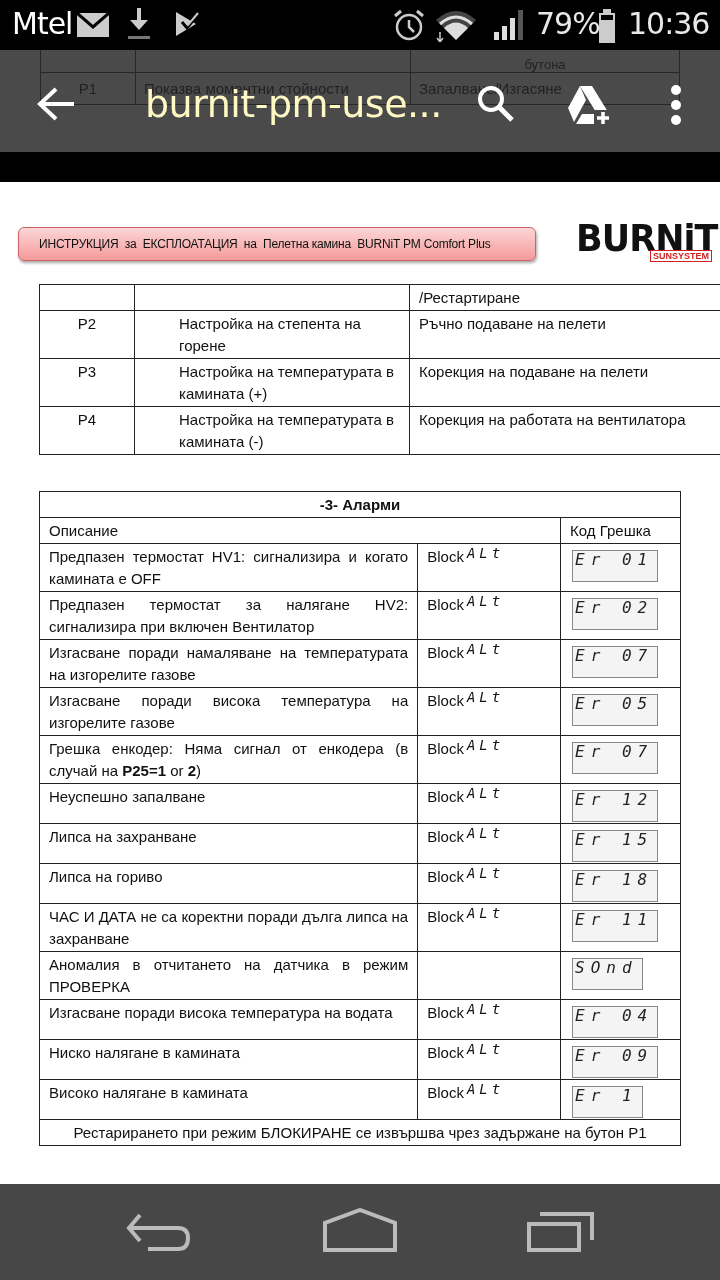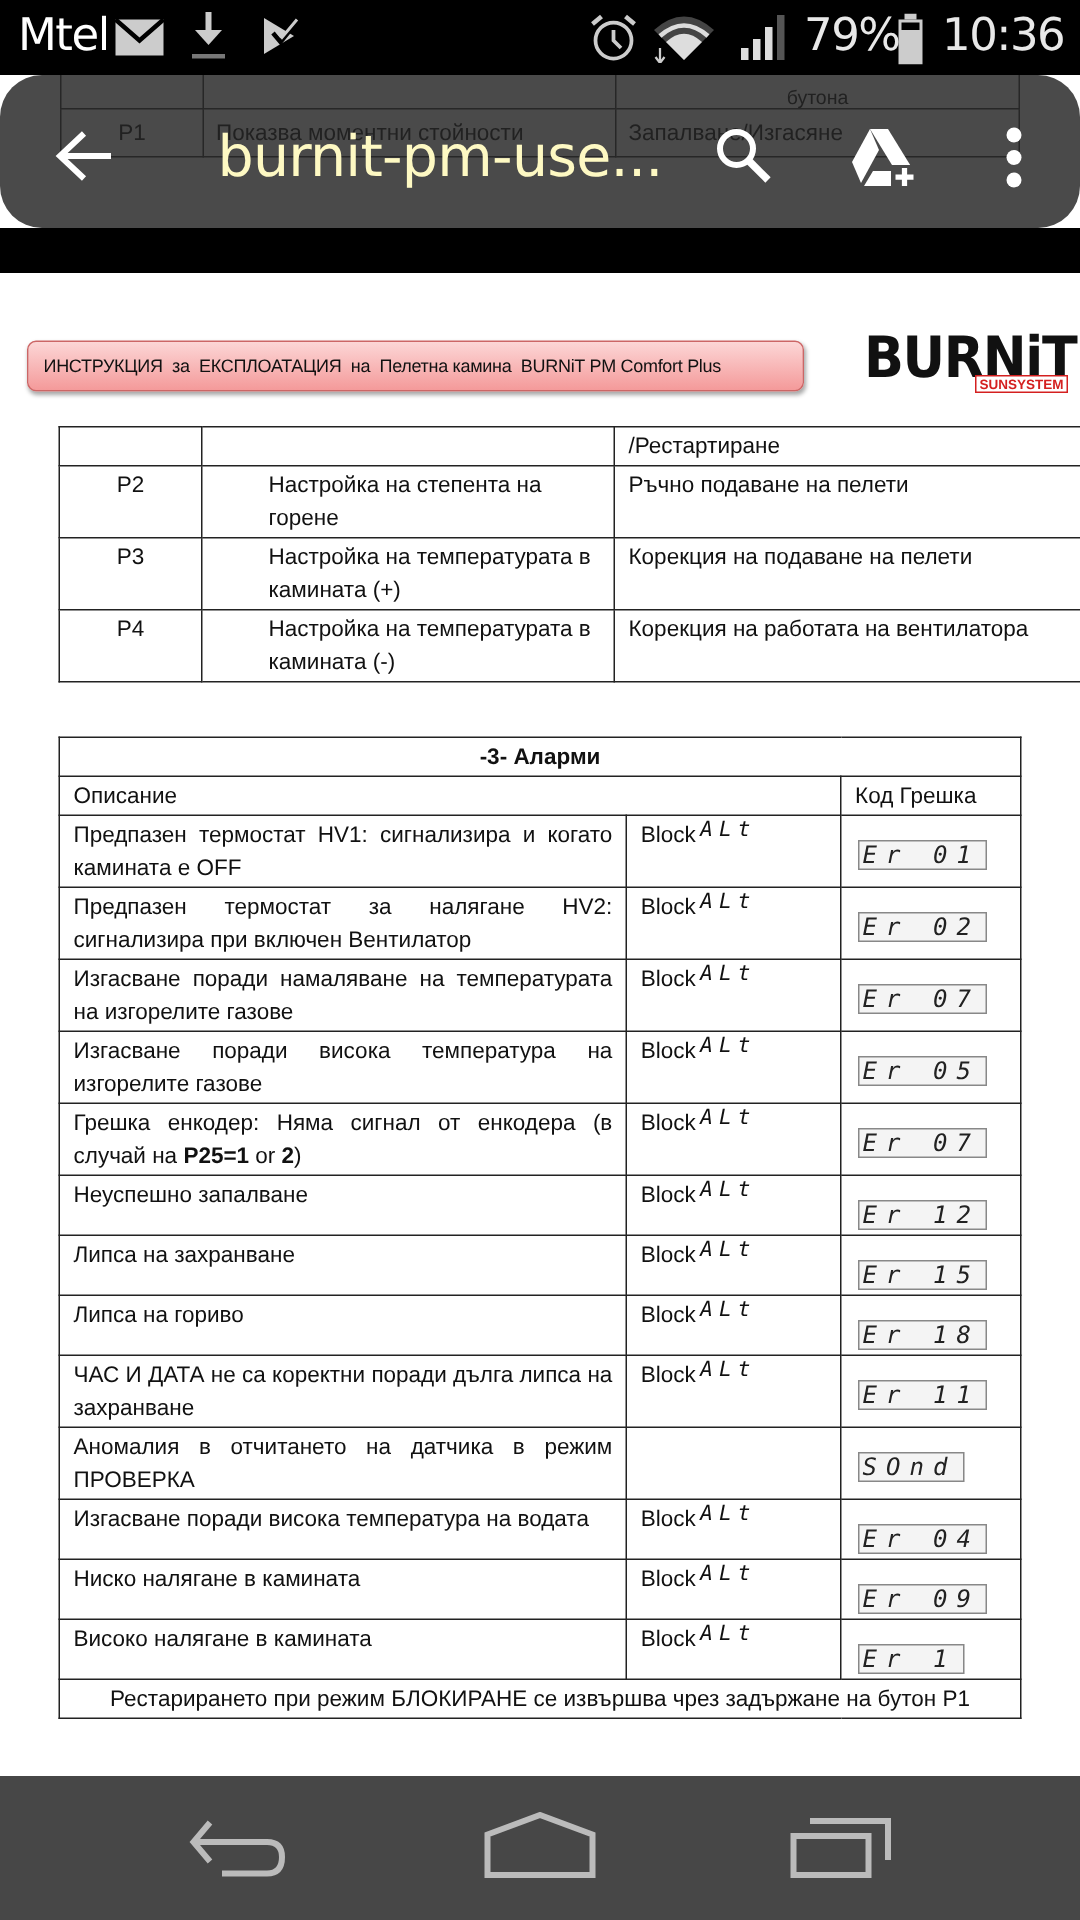--- a/index.html
+++ b/index.html
@@ -7,52 +7,52 @@
   body { position: relative; font-family: "Liberation Sans", sans-serif; }
 
   
   .statusbar { position: absolute; left: 0; top: 0; width: 720px; height: 50px; background: #000; color: #fff; }
   .statusbar .carrier { position: absolute; left: 12px; top: 6px; font-size: 30px; font-family: "DejaVu Sans", sans-serif; letter-spacing: -1px; }
   .sb-icon { position: absolute; top: 10px; }
   .statusbar .battery-pct { position: absolute; left: 536px; top: 6px; font-size: 30px; font-family: "DejaVu Sans", sans-serif; letter-spacing: -1px; color: #e8e8e8; }
   .statusbar .clock { position: absolute; left: 628px; top: 6px; font-size: 30px; font-family: "DejaVu Sans", sans-serif; letter-spacing: -1px; color: #e8e8e8; }
 
   
-  .appbar { position: absolute; left: 0; top: 50px; width: 720px; height: 102px; background: #4a4a4a; overflow: hidden; border-radius: 28px; }
+  .appbar { position: absolute; left: 0; top: 50px; width: 720px; height: 102px; background: #4a4a4a; overflow: hidden; }
   .ghost-table { position: absolute; left: 40px; top: -10px; width: 640px; border-collapse: collapse; color: #1a1a1a; font-size: 15px; opacity: 0.85; }
   .ghost-table td { border: 1px solid #222; height: 32px; padding: 0 8px; vertical-align: middle; }
   .appbar .back { position: absolute; left: 36px; top: 36px; }
   .appbar .title { position: absolute; left: 145px; top: 32px; font-size: 38px; color: #fef9c3; font-family: "DejaVu Sans", sans-serif; letter-spacing: -0.5px; }
   .appbar .act { position: absolute; top: 34px; }
   .blackband { position: absolute; left: 0; top: 152px; width: 720px; height: 30px; background: #000; }
 
   
   .doc { position: absolute; left: 0; top: 182px; width: 720px; height: 1002px; background: #fff; }
   .banner { position: absolute; left: 18px; top: 45px; width: 518px; height: 34px; border: 1px solid #c66; border-radius: 6px;
     background: linear-gradient(#fcd6d6, #f49a9a); box-shadow: 1px 2px 3px rgba(0,0,0,0.35); font-size: 12px; color: #111;
-    display: flex; align-items: center; padding-left: 10px; letter-spacing: -0.2px; }
+    display: flex; align-items: center; padding-left: 20px; letter-spacing: -0.2px; }
   .logo { position: absolute; left: 576px; top: 38px; width: 140px; height: 44px; }
   .logo .brand { position: absolute; left: 0; top: -4px; font-size: 38px; font-weight: bold; color: #111; font-family: "DejaVu Sans", sans-serif; letter-spacing: -1px; transform: scaleX(0.92); transform-origin: left; }
   .logo .sub { position: absolute; right: 4px; top: 30px; background: #fff; color: #d42020; font-size: 9px; font-weight: bold; border: 1px solid #d42020; padding: 0 2px; line-height: 10px; }
 
   table.doc-table { position: absolute; border-collapse: collapse; font-size: 15px; color: #111; }
   table.doc-table td { border: 1px solid #222; padding: 2px 9px 1px 9px; vertical-align: top; line-height: 22px; }
 
   .t1 { left: 39px; top: 102px; width: 698px; }
   .t1 td.c1 { width: 95px; text-align: center; }
   .t1 td.c2 { width: 275px; padding-left: 44px; }
 
   .t2 { left: 39px; top: 309px; width: 642px; }
   .t2 td { line-height: 23px; }
   .t2 td.desc { width: 379px; text-align: justify; }
   .t2 td.blk { width: 143px; }
   .t2 td.code { width: 120px; padding-left: 11px; }
   .t2 .caption { text-align: center; font-weight: bold; }
   .alt { font-family: "DejaVu Sans Mono", monospace; font-style: italic; font-size: 14px; letter-spacing: 4px; position: relative; top: -4px; margin-left: 3px; }
-  .seg { display: inline-block; border: 1px solid #888; background: #f4f4f4; padding: 0 4px 0 2px; font-family: "DejaVu Sans Mono", monospace; font-style: italic; font-size: 16px; letter-spacing: 6px; line-height: 18px; margin-top: 14px; color: #222; }
+  .seg { display: inline-block; border: 1px solid #888; background: #f4f4f4; padding: 0 4px 12px 2px; font-family: "DejaVu Sans Mono", monospace; font-style: italic; font-size: 16px; letter-spacing: 6px; line-height: 18px; margin-top: 4px; color: #222; }
   .t2 td.note { text-align: center; margin-top: 30px; }
 
   
   .navbar { position: absolute; left: 0; top: 1184px; width: 720px; height: 96px; background: #474747; }
   .navbar .nb { position: absolute; top: 28px; }
 </style>
 </head>
 <body>
 
 <div class="statusbar">

